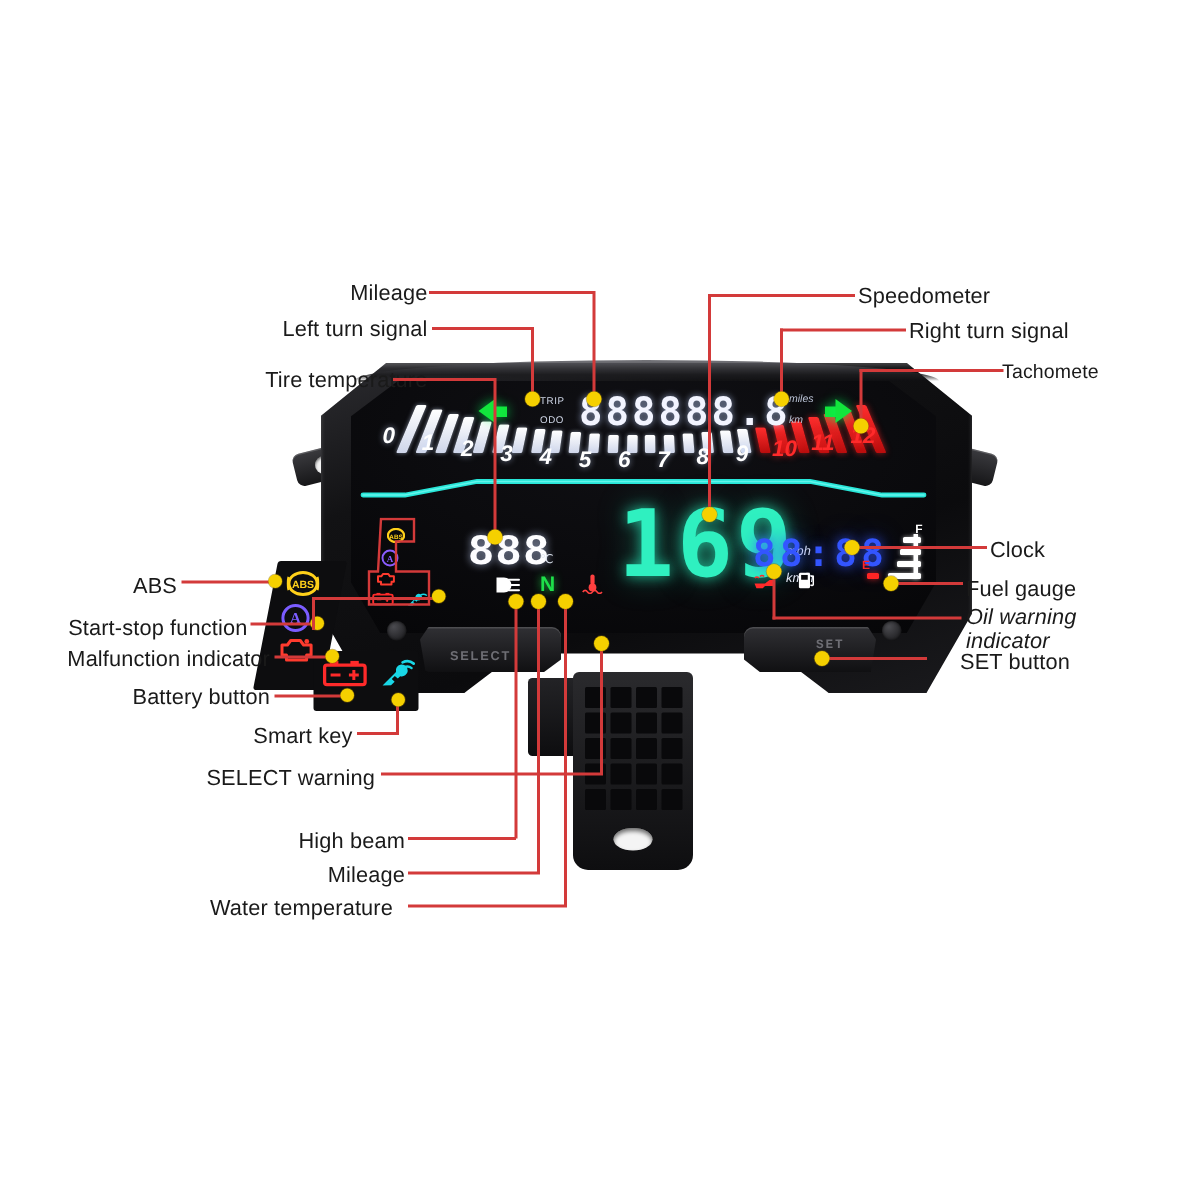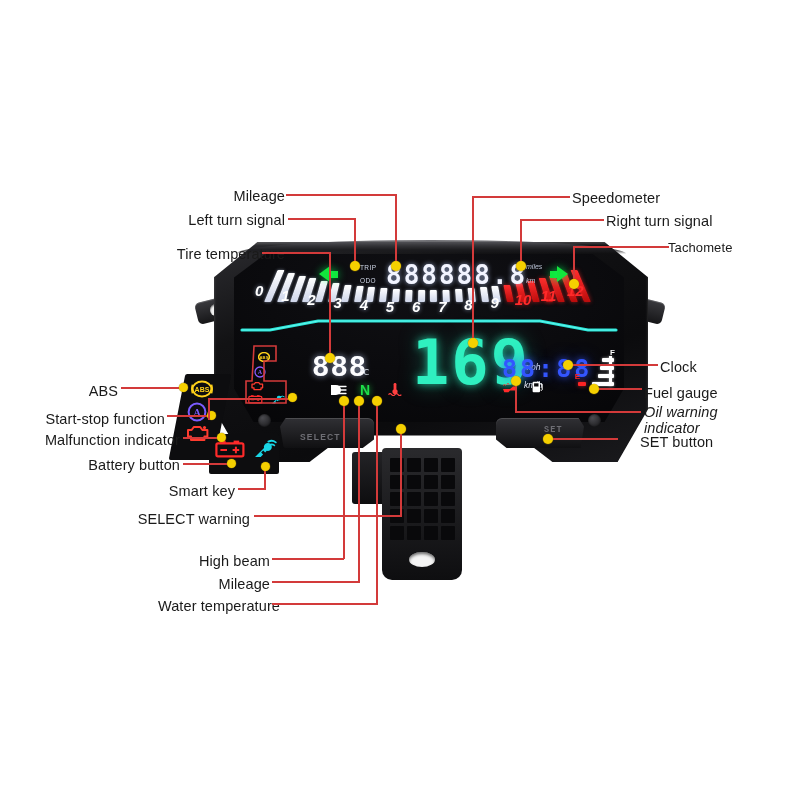--- a/index.html
+++ b/index.html
@@ -446,21 +446,21 @@
   <div class="lbl r" style="left:100px;top:511px;width:150px;">SELECT warning</div>
 
   <div class="lbl l" style="left:660px;top:359px;">Clock</div>
   <div class="lbl l" style="left:644px;top:385px;">Fuel gauge</div>
   <div class="lbl l two" style="left:644px;top:404px;width:120px;">Oil warning
 indicator</div>
   <div class="lbl l" style="left:620px;top:434px;margin-left:20px;">SET button</div>
 
   <div class="lbl r" style="left:120px;top:553px;width:150px;">High beam</div>
   <div class="lbl r" style="left:120px;top:576px;width:150px;">Mileage</div>
-  <div class="lbl r" style="left:100px;top:598px;width:180px;">Water temperature</div>
+  <div class="lbl r" style="left:82px;top:598px;width:180px;">Water temperature</div>
 
   <div id="leaders">
       <div class="ln lnh" style="left: 286px; top: 194px; width: 110px; height: 2px;"></div>
       <div class="ln lnv" style="left: 395px; top: 194px; width: 2px; height: 72px;"></div>
       <div class="dot" style="left: 391px; top: 261px;"></div>
       <div class="ln lnh" style="left: 288px; top: 218px; width: 68px; height: 2px;"></div>
       <div class="ln lnv" style="left: 354px; top: 218px; width: 2px; height: 50px;"></div>
       <div class="dot" style="left: 350px; top: 261px;"></div>
       <div class="ln lnh" style="left: 262px; top: 252px; width: 68px; height: 2px;"></div>
       <div class="ln lnv" style="left: 329px; top: 252px; width: 2px; height: 107px;"></div>

